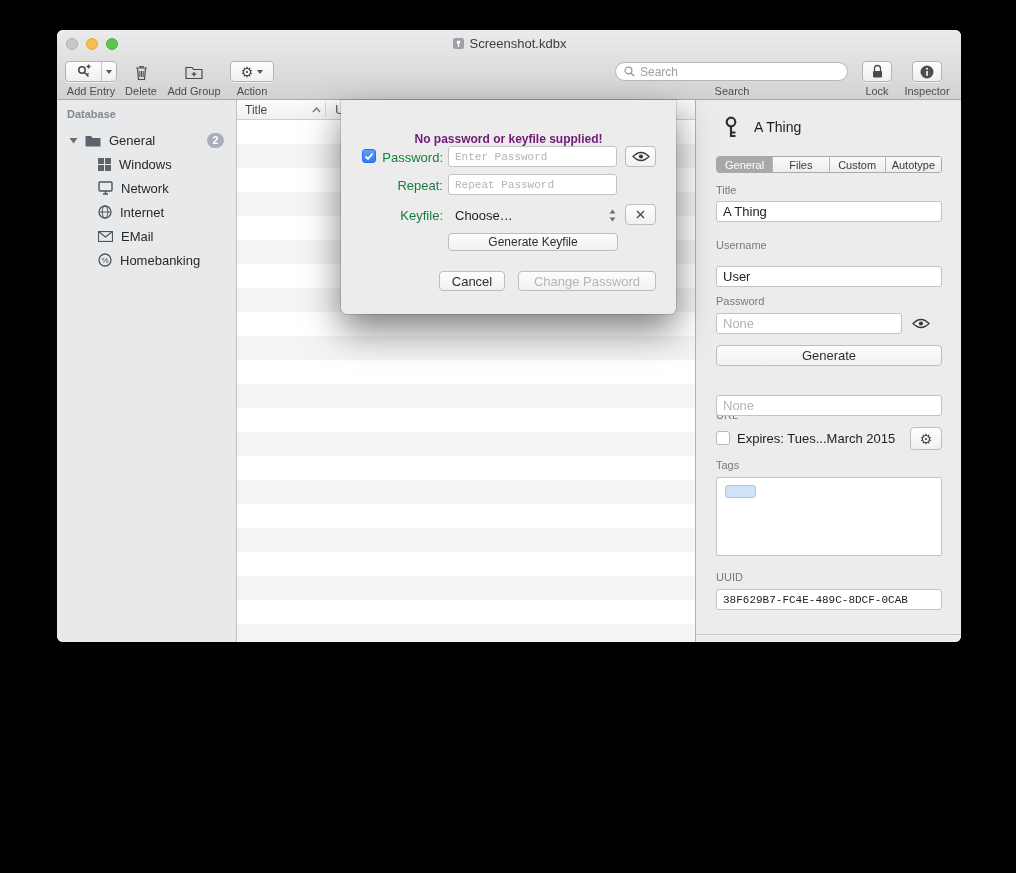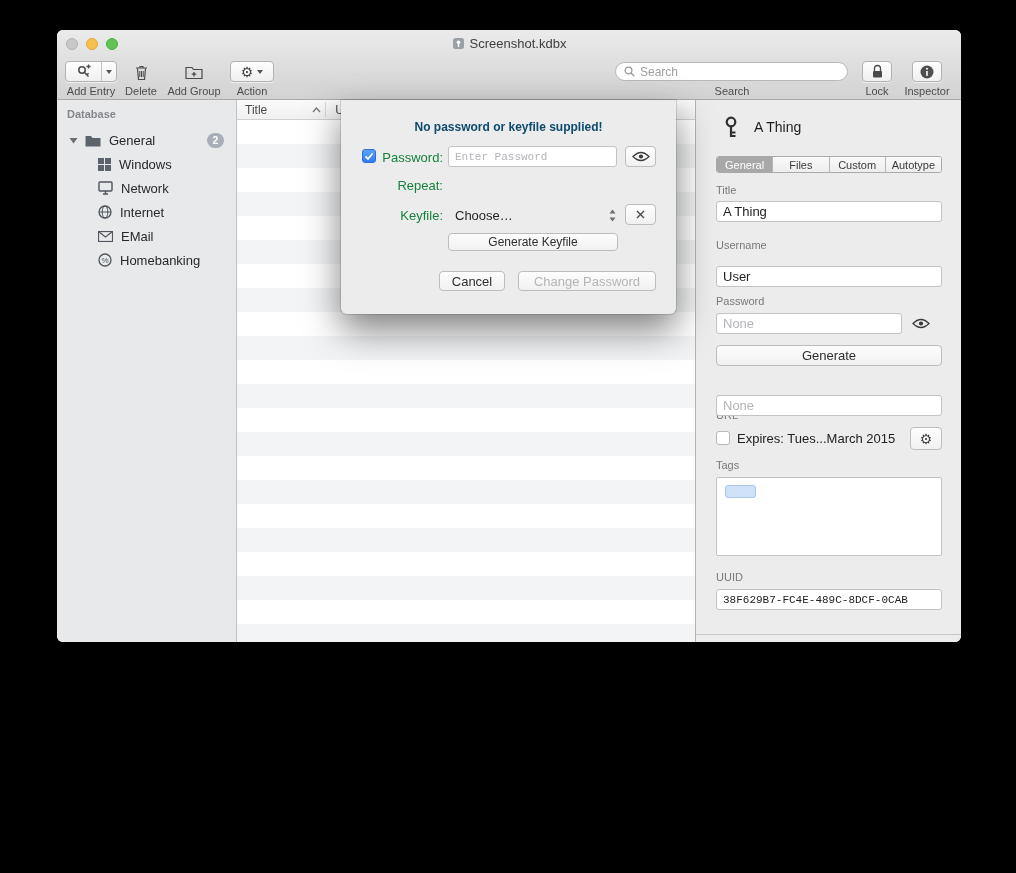--- a/index.html
+++ b/index.html
@@ -82,22 +82,22 @@
     border:1px solid #c3c3c3; border-radius:2px; }
   .tagchip { position:absolute; left:8px; top:7px; width:31px; height:13px;
     background:#cfe2f8; border:1px solid #aac6ec; border-radius:3px; }
   .notesbox { position:absolute; left:20px; top:565px; width:226px; height:92px; background:#fff;
     border:1px solid #c3c3c3; border-radius:2px; font-size:12px; color:#b4b4b9; padding:5px 7px; }
 
   
   .dialog { position:absolute; left:284px; top:70px; width:335px; height:214px;
     background:#ececec; border-radius:0 0 6px 6px; z-index:50;
     box-shadow:0 16px 36px rgba(0,0,0,.5), 0 0 0 1px rgba(0,0,0,.12); }
-  .dlg-msg { position:absolute; left:0; top:20px; width:100%; text-align:center;
-    font-size:12px; font-weight:bold; color:#0c4a6e; }
+  .dlg-msg { position:absolute; left:0; top:32px; width:100%; text-align:center;
+    font-size:12px; font-weight:bold; color:#701a75; }
   .dlg-lbl { position:absolute; left:30px; width:72px; text-align:right; font-size:13px; color:#15803d; }
   .dlg-field { left:107px; width:169px; }
   .sq-btn { position:absolute; width:31px; height:21px; }
   .popup { position:absolute; left:107px; top:105px; width:172px; height:21px;
     display:flex; align-items:center; font-size:13px; color:#1f1f1f; padding-left:7px; }
   .popup .stepper { margin-left:auto; margin-right:4px; }
 
   .icon { display:inline-flex; align-items:center; justify-content:center; }
 </style>
 </head>
@@ -361,20 +361,21 @@
     <div class="btn sq-btn" style="left:284px; top:46px;">
       <span class="icon">
         <svg width="18" height="11">
             <path d="M1 5.5 Q9 -2.5 17 5.5 Q9 13.5 1 5.5 z" fill="none" stroke="#3a3a3a" stroke-width="1.3"></path>
             <circle cx="9" cy="5.5" r="2.1" fill="#3a3a3a"></circle>
           </svg>
       </span>
     </div>
 
     <span class="dlg-lbl" style="top:78px;">Repeat:</span>
+    <input class="field mono dlg-field" style="top: 74px;" placeholder="Repeat Password">
 
     <span class="dlg-lbl" style="top:108px;">Keyfile:</span>
     <div class="popup">
       <span>Choose…</span>
       <span class="stepper icon">
         <svg width="7" height="13">
             <path d="M3.5 0.5 L6.5 4.5 H0.5 z" fill="#6e6e6e"></path>
             <path d="M3.5 12.5 L6.5 8.5 H0.5 z" fill="#6e6e6e"></path>
           </svg>
       </span>

